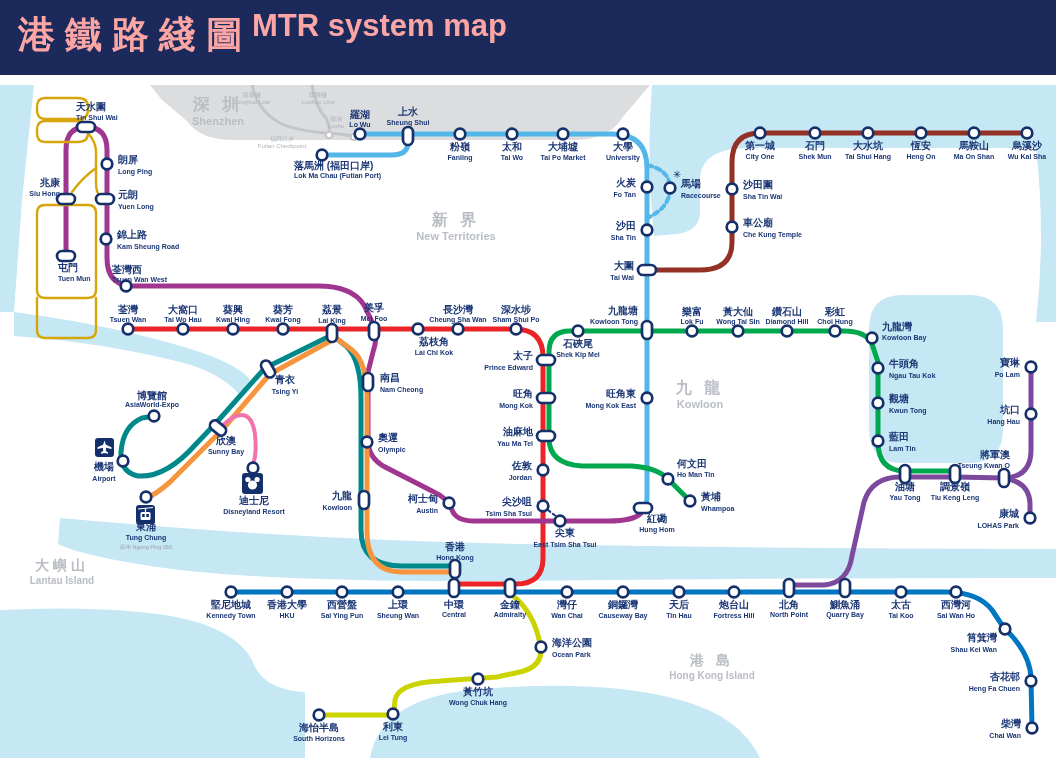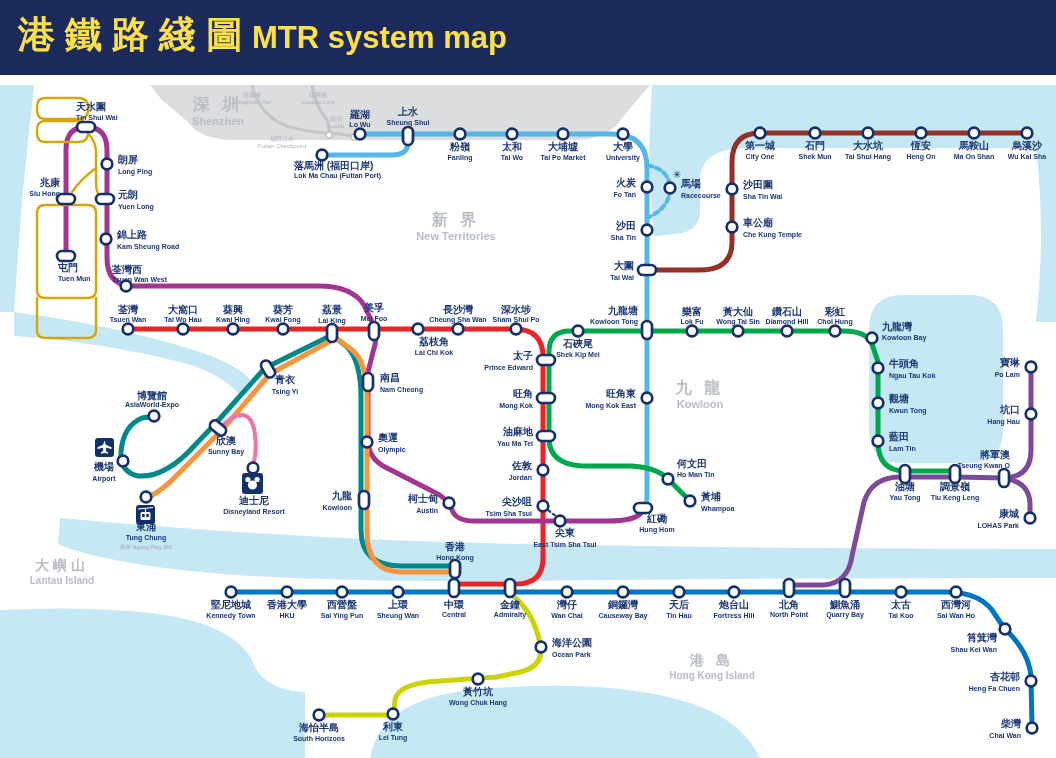--- a/index.html
+++ b/index.html
@@ -1,20 +1,20 @@
 <!DOCTYPE html>
 <html><head>
 <meta charset="utf-8">
 <style>
   html,body{margin:0;padding:0;width:1056px;height:758px;overflow:hidden;background:#fff;
     font-family:"Liberation Sans","DejaVu Sans",sans-serif;}
-  #header{position:absolute;left:0;top:0;width:1056px;height:75px;background:#1B2A5B;color:#fde047;}
+  #header{position:absolute;left:0;top:0;width:1056px;height:75px;background:#1B2A5B;color:#fca5a5;}
   #header .zh{position:absolute;left:18px;top:10px;font-size:37px;font-weight:bold;letter-spacing:10px;
     font-family:"DejaVu Serif","Liberation Serif",serif;}
-  #header .en{position:absolute;left:252px;top:20px;font-size:31px;font-weight:bold;}
+  #header .en{position:absolute;left:252px;top:8px;font-size:31px;font-weight:bold;}
   #map{position:absolute;left:0;top:75px;width:1056px;height:683px;background:#fff;}
   svg text{font-family:"Liberation Sans","DejaVu Sans",sans-serif;}
   .stn-zh{font-size:10px;font-weight:bold;fill:#1C3775;}
   .stn-en{font-size:7px;font-weight:bold;fill:#1C3775;}
   .stn-gray{font-size:5.5px;fill:#9AA0A8;}
   .reg-zh{font-weight:bold;fill:#B9BDC4;letter-spacing:4px;}
   .reg-en{fill:#B9BDC4;font-weight:bold;}
   .sz-lbl{fill:#AEB2B8;font-size:6px;}
   #legend{position:absolute;left:20px;top:700px;width:285px;}
 </style>

